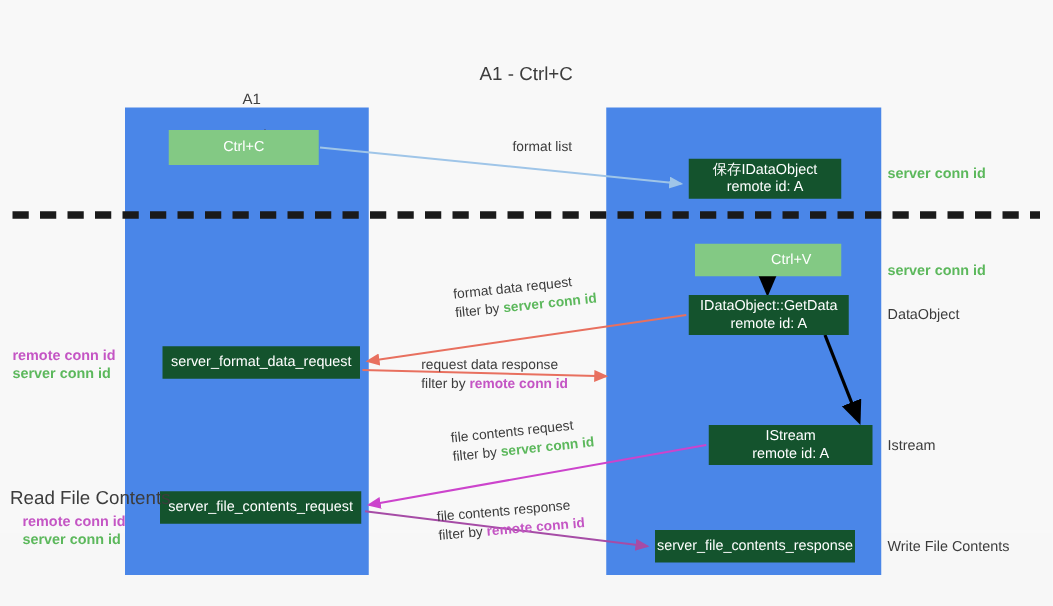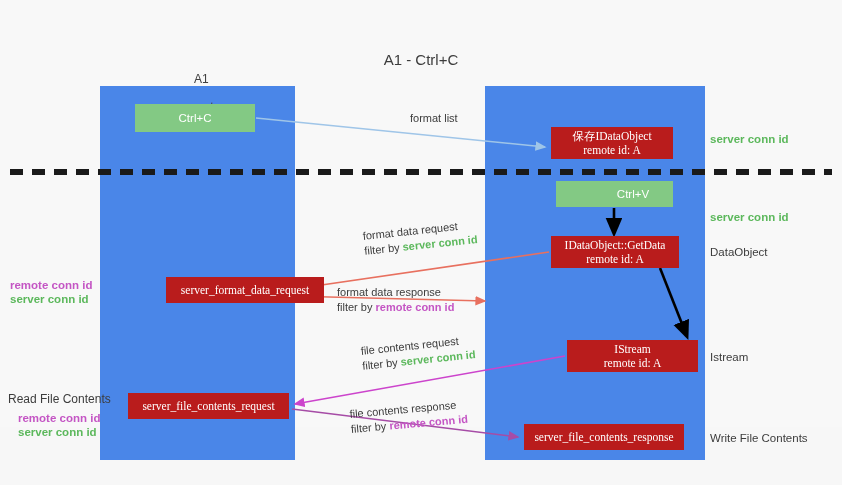--- a/index.html
+++ b/index.html
@@ -57,28 +57,28 @@
     flex-direction: column;
     align-items: center;
     justify-content: center;
     font-size: 11.5px;
     color: #ffffff;
     line-height: 14px;
     text-align: center;
     padding: 2px 6px;
   }
   .box.green { background: #83c984; }
-  .box.orange { background: #b91c1c; font-family: Liberation Serif, serif; }
+  .box.orange { background: #14532d; }
   .box .l2 { display: block; }
 
   #box-ctrlc   { left: 135px; top: 104px; width: 120px; height: 28px; }
   #box-idata   { left: 551px; top: 127px; width: 122px; height: 32px; }
-  #box-ctrlv   { left: 556px; top: 181px; width: 117px; height: 26px; padding-left: 43px; }
+  #box-ctrlv   { left: 556px; top: 195px; width: 117px; height: 26px; padding-left: 43px; }
   #box-getdata { left: 551px; top: 236px; width: 128px; height: 32px; }
-  #box-sfdreq  { left: 130px; top: 277px; width: 158px; height: 26px; margin-left: 36px; }
+  #box-sfdreq  { left: 130px; top: 277px; width: 158px; height: 26px; }
   #box-sfdresp { left: 490px; top: 288px; width: 156px; height: 26px; }
   #box-istream { left: 567px; top: 340px; width: 131px; height: 32px; }
   #box-sfcreq  { left: 128px; top: 393px; width: 161px; height: 26px; }
   #box-sfcresp { left: 524px; top: 424px; width: 160px; height: 26px; }
 
   
   .side-note {
     font-size: 11.5px;
     color: #3c3c3c;
     line-height: 14px;
@@ -95,21 +95,21 @@
   .left-note {
     font-size: 11.5px;
     line-height: 14px;
     white-space: nowrap;
   }
   .cid-remote { color: #c455c4; font-weight: bold; }
   .cid-server { color: #5cb85c; font-weight: bold; }
   #note-left-ids { left: 10px; top: 278px; text-align: left; }
   #note-read-file {
     left: 8px; top: 392px;
-    font-size: 12px; color: #3c3c3c; line-height: 14px;
+    font-size: 15px; color: #3c3c3c; line-height: 14px;
   }
   #note-left-ids2 { left: 18px; top: 411px; }
 
   
   .edge-label {
     font-size: 11px;
     color: #3c3c3c;
     line-height: 15px;
     white-space: nowrap;
   }
@@ -250,21 +250,21 @@
 
   <div class="abs edge-label" id="lbl-format-list">format list</div>
 
   <div class="abs edge-label" id="lbl-fdreq">
     <span>format data request</span><br>
     <span>filter by</span>
     <span class="cid-server">server conn id</span>
   </div>
 
   <div class="abs edge-label" id="lbl-fdresp">
-    <span>format data response</span><br>
+    <span>request data response</span><br>
     <span>filter by</span>
     <span class="cid-remote">remote conn id</span>
   </div>
 
   <div class="abs edge-label" id="lbl-fcreq">
     <span>file contents request</span><br>
     <span>filter by</span>
     <span class="cid-server">server conn id</span>
   </div>
 

